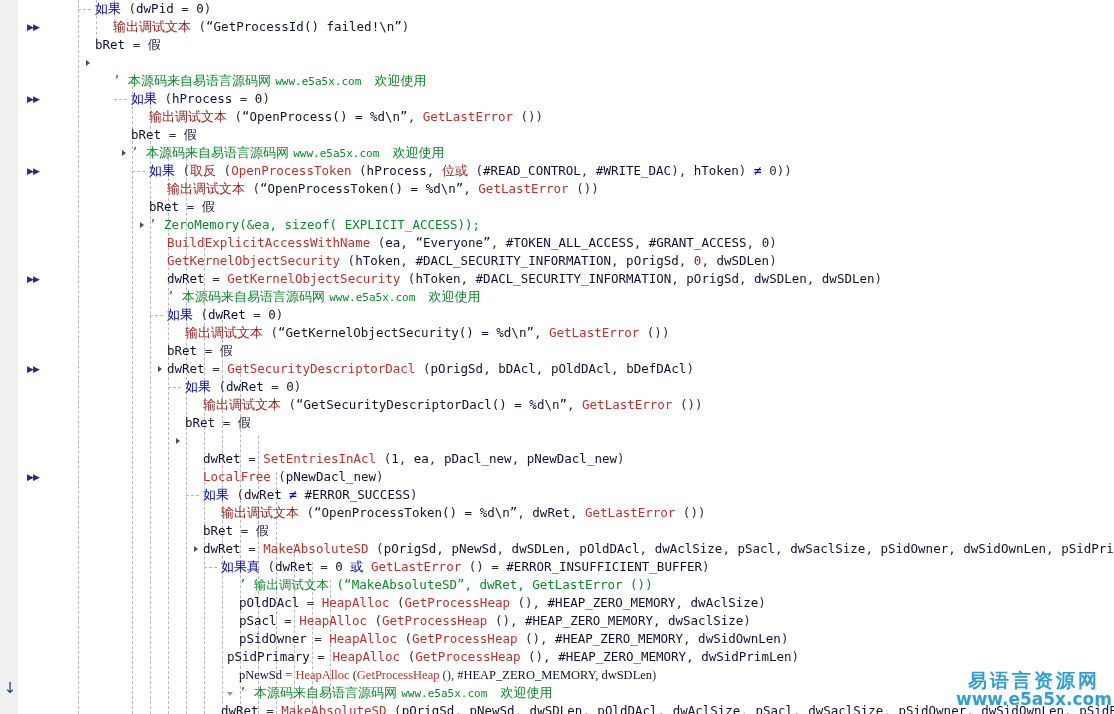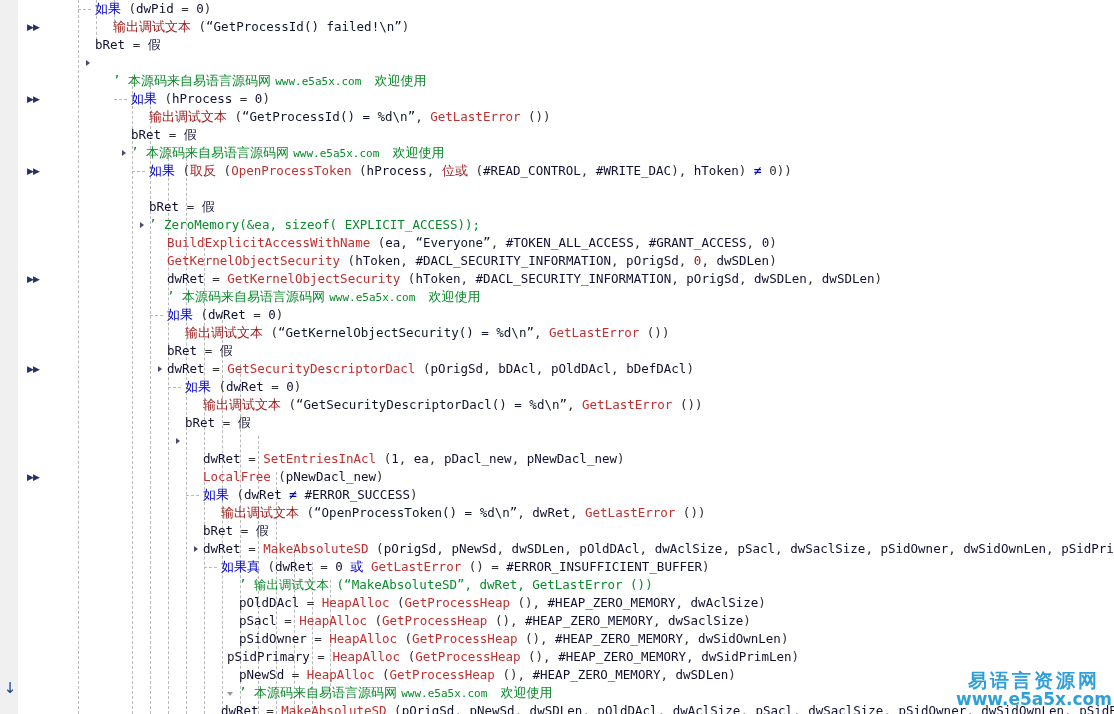--- a/index.html
+++ b/index.html
@@ -170,24 +170,25 @@
       <div class="bpm" style="top: 360px;">▶▶</div>
       <div class="bpm" style="top: 468px;">▶▶</div>
     </div>
 
   <div class="code" id="code-layer">
       <div class="line" style="left: 40px; top: 0px;"><span class="kw">如果</span><span class="punc"> (</span><span class="var">dwPid</span><span class="punc"> = </span><span class="cst">0</span><span class="punc">)</span></div>
       <div class="line" style="left: 58px; top: 18px;"><span class="cmd">输出调试文本</span><span class="punc"> (</span><span class="str">“GetProcessId() failed!\n”</span><span class="punc">)</span></div>
       <div class="line" style="left: 40px; top: 36px;"><span class="var">bRet</span><span class="punc"> = </span><span class="bool">假</span></div>
       <div class="line" style="left: 58px; top: 72px;"><span class="cmt">’ </span><span class="cmt-cn">本源码来自易语言源码网 </span><span class="cmt-url">www.e5a5x.com  </span><span class="cmt-cn">欢迎使用</span></div>
       <div class="line" style="left: 76px; top: 90px;"><span class="kw">如果</span><span class="punc"> (</span><span class="var">hProcess</span><span class="punc"> = </span><span class="cst">0</span><span class="punc">)</span></div>
-      <div class="line" style="left: 94px; top: 108px;"><span class="cmd">输出调试文本</span><span class="punc"> (</span><span class="str">“GetProcessId() = %d\n”</span><span class="punc">, </span><span class="fn">GetLastError</span><span class="punc"> ())</span></div>
+      <div class="line" style="left: 94px; top: 108px;"><span class="cmd">输出调试文本</span><span class="punc"> (</span><span class="str">“OpenProcess() = %d\n”</span><span class="punc">, </span><span class="fn">GetLastError</span><span class="punc"> ())</span></div>
       <div class="line" style="left: 76px; top: 126px;"><span class="var">bRet</span><span class="punc"> = </span><span class="bool">假</span></div>
       <div class="line" style="left: 76px; top: 144px;"><span class="cmt">’ </span><span class="cmt-cn">本源码来自易语言源码网 </span><span class="cmt-url">www.e5a5x.com  </span><span class="cmt-cn">欢迎使用</span></div>
       <div class="line" style="left: 94px; top: 162px;"><span class="kw">如果</span><span class="punc"> (</span><span class="cmd">取反</span><span class="punc"> (</span><span class="fn">OpenProcessToken</span><span class="punc"> (</span><span class="var">hProcess</span><span class="punc">, </span><span class="cmd">位或</span><span class="punc"> (</span><span class="cst">#READ_CONTROL</span><span class="punc">, </span><span class="cst">#WRITE_DAC</span><span class="punc">), </span><span class="var">hToken</span><span class="punc">) </span><span class="neq">≠</span><span class="punc"> 0))</span></div>
+      <div class="line" style="left: 112px; top: 180px;"><span class="cmd">输出调试文本</span><span class="punc"> (</span><span class="str">“OpenProcessToken() = %d\n”</span><span class="punc">, </span><span class="fn">GetLastError</span><span class="punc"> ())</span></div>
       <div class="line" style="left: 94px; top: 198px;"><span class="var">bRet</span><span class="punc"> = </span><span class="bool">假</span></div>
       <div class="line" style="left: 94px; top: 216px;"><span class="cmt">’ ZeroMemory(&amp;ea, sizeof( EXPLICIT_ACCESS));</span></div>
       <div class="line" style="left: 112px; top: 234px;"><span class="fn">BuildExplicitAccessWithName</span><span class="punc"> (</span><span class="var">ea</span><span class="punc">, </span><span class="str">“Everyone”</span><span class="punc">, </span><span class="cst">#TOKEN_ALL_ACCESS</span><span class="punc">, </span><span class="cst">#GRANT_ACCESS</span><span class="punc">, </span><span class="cst">0</span><span class="punc">)</span></div>
       <div class="line" style="left: 112px; top: 252px;"><span class="fn">GetKernelObjectSecurity</span><span class="punc"> (</span><span class="var">hToken</span><span class="punc">, </span><span class="cst">#DACL_SECURITY_INFORMATION</span><span class="punc">, </span><span class="var">pOrigSd</span><span class="punc">, </span><span class="num">0</span><span class="punc">, </span><span class="var">dwSDLen</span><span class="punc">)</span></div>
       <div class="line" style="left: 112px; top: 270px;"><span class="var">dwRet</span><span class="punc"> = </span><span class="fn">GetKernelObjectSecurity</span><span class="punc"> (</span><span class="var">hToken</span><span class="punc">, </span><span class="cst">#DACL_SECURITY_INFORMATION</span><span class="punc">, </span><span class="var">pOrigSd</span><span class="punc">, </span><span class="var">dwSDLen</span><span class="punc">, </span><span class="var">dwSDLen</span><span class="punc">)</span></div>
       <div class="line" style="left: 112px; top: 288px;"><span class="cmt">’ </span><span class="cmt-cn">本源码来自易语言源码网 </span><span class="cmt-url">www.e5a5x.com  </span><span class="cmt-cn">欢迎使用</span></div>
       <div class="line" style="left: 112px; top: 306px;"><span class="kw">如果</span><span class="punc"> (</span><span class="var">dwRet</span><span class="punc"> = </span><span class="cst">0</span><span class="punc">)</span></div>
       <div class="line" style="left: 130px; top: 324px;"><span class="cmd">输出调试文本</span><span class="punc"> (</span><span class="str">“GetKernelObjectSecurity() = %d\n”</span><span class="punc">, </span><span class="fn">GetLastError</span><span class="punc"> ())</span></div>
       <div class="line" style="left: 112px; top: 342px;"><span class="var">bRet</span><span class="punc"> = </span><span class="bool">假</span></div>
       <div class="line" style="left: 112px; top: 360px;"><span class="var">dwRet</span><span class="punc"> = </span><span class="fn">GetSecurityDescriptorDacl</span><span class="punc"> (</span><span class="var">pOrigSd</span><span class="punc">, </span><span class="var">bDAcl</span><span class="punc">, </span><span class="var">pOldDAcl</span><span class="punc">, </span><span class="var">bDefDAcl</span><span class="punc">)</span></div>
@@ -199,21 +200,21 @@
       <div class="line" style="left: 148px; top: 486px;"><span class="kw">如果</span><span class="punc"> (</span><span class="var">dwRet</span><span class="punc"> </span><span class="neq">≠</span><span class="punc"> </span><span class="cst">#ERROR_SUCCESS</span><span class="punc">)</span></div>
       <div class="line" style="left: 166px; top: 504px;"><span class="cmd">输出调试文本</span><span class="punc"> (</span><span class="str">“OpenProcessToken() = %d\n”</span><span class="punc">, </span><span class="var">dwRet</span><span class="punc">, </span><span class="fn">GetLastError</span><span class="punc"> ())</span></div>
       <div class="line" style="left: 148px; top: 522px;"><span class="var">bRet</span><span class="punc"> = </span><span class="bool">假</span></div>
       <div class="line" style="left: 148px; top: 540px;"><span class="var">dwRet</span><span class="punc"> = </span><span class="fn">MakeAbsoluteSD</span><span class="punc"> (</span><span class="var">pOrigSd</span><span class="punc">, </span><span class="var">pNewSd</span><span class="punc">, </span><span class="var">dwSDLen</span><span class="punc">, </span><span class="var">pOldDAcl</span><span class="punc">, </span><span class="var">dwAclSize</span><span class="punc">, </span><span class="var">pSacl</span><span class="punc">, </span><span class="var">dwSaclSize</span><span class="punc">, </span><span class="var">pSidOwner</span><span class="punc">, </span><span class="var">dwSidOwnLen</span><span class="punc">, </span><span class="var">pSidPrimary</span></div>
       <div class="line" style="left: 166px; top: 558px;"><span class="kw">如果真</span><span class="punc"> (</span><span class="var">dwRet</span><span class="punc"> = </span><span class="cst">0</span><span class="punc"> </span><span class="kw">或</span><span class="punc"> </span><span class="fn">GetLastError</span><span class="punc"> () = </span><span class="cst">#ERROR_INSUFFICIENT_BUFFER</span><span class="punc">)</span></div>
       <div class="line" style="left: 184px; top: 576px;"><span class="cmt">’ 输出调试文本 (“MakeAbsoluteSD”, dwRet, GetLastError ())</span></div>
       <div class="line" style="left: 184px; top: 594px;"><span class="var">pOldDAcl</span><span class="punc"> = </span><span class="fn">HeapAlloc</span><span class="punc"> (</span><span class="fn">GetProcessHeap</span><span class="punc"> (), </span><span class="cst">#HEAP_ZERO_MEMORY</span><span class="punc">, </span><span class="var">dwAclSize</span><span class="punc">)</span></div>
       <div class="line" style="left: 184px; top: 612px;"><span class="var">pSacl</span><span class="punc"> = </span><span class="fn">HeapAlloc</span><span class="punc"> (</span><span class="fn">GetProcessHeap</span><span class="punc"> (), </span><span class="cst">#HEAP_ZERO_MEMORY</span><span class="punc">, </span><span class="var">dwSaclSize</span><span class="punc">)</span></div>
       <div class="line" style="left: 184px; top: 630px;"><span class="var">pSidOwner</span><span class="punc"> = </span><span class="fn">HeapAlloc</span><span class="punc"> (</span><span class="fn">GetProcessHeap</span><span class="punc"> (), </span><span class="cst">#HEAP_ZERO_MEMORY</span><span class="punc">, </span><span class="var">dwSidOwnLen</span><span class="punc">)</span></div>
       <div class="line" style="left: 172px; top: 648px;"><span class="var">pSidPrimary</span><span class="punc"> = </span><span class="fn">HeapAlloc</span><span class="punc"> (</span><span class="fn">GetProcessHeap</span><span class="punc"> (), </span><span class="cst">#HEAP_ZERO_MEMORY</span><span class="punc">, </span><span class="var">dwSidPrimLen</span><span class="punc">)</span></div>
-      <div class="line" style="left: 184px; top: 666px;"><span class="var">pNewSd</span><span class="punc"> = </span><span class="fn">HeapAlloc</span><span class="punc"> (</span><span class="fn">GetProcessHeap</span><span class="punc"> (), </span><span class="cst">#HEAP_ZERO_MEMORY</span><span class="punc">, </span><span class="var">dwSDLen</span><span class="punc">)</span></div>
+      <div class="line" style="left: 184px; top: 666px; font-family: Liberation Serif, serif;"><span class="var">pNewSd</span><span class="punc"> = </span><span class="fn">HeapAlloc</span><span class="punc"> (</span><span class="fn">GetProcessHeap</span><span class="punc"> (), </span><span class="cst">#HEAP_ZERO_MEMORY</span><span class="punc">, </span><span class="var">dwSDLen</span><span class="punc">)</span></div>
       <div class="line" style="left: 184px; top: 684px;"><span class="cmt">’ </span><span class="cmt-cn">本源码来自易语言源码网 </span><span class="cmt-url">www.e5a5x.com  </span><span class="cmt-cn">欢迎使用</span></div>
       <div class="line" style="left: 166px; top: 702px;"><span class="var">dwRet</span><span class="punc"> = </span><span class="fn">MakeAbsoluteSD</span><span class="punc"> (</span><span class="var">pOrigSd</span><span class="punc">, </span><span class="var">pNewSd</span><span class="punc">, </span><span class="var">dwSDLen</span><span class="punc">, </span><span class="var">pOldDAcl</span><span class="punc">, </span><span class="var">dwAclSize</span><span class="punc">, </span><span class="var">pSacl</span><span class="punc">, </span><span class="var">dwSaclSize</span><span class="punc">, </span><span class="var">pSidOwner</span><span class="punc">, </span><span class="var">dwSidOwnLen</span><span class="punc">, </span><span class="var">pSidPrimary</span></div>
     </div>
 
   <div class="scroll-arrow">↓</div>
 
   <div class="watermark">
     <div class="wm-cn">易语言资源网</div>
     <div class="wm-url">www.e5a5x.com</div>
   </div>

